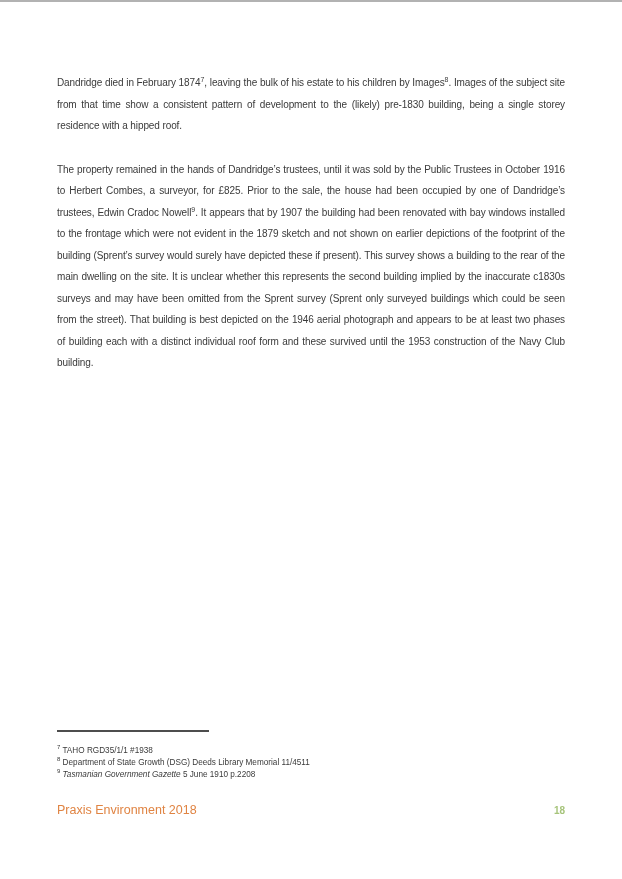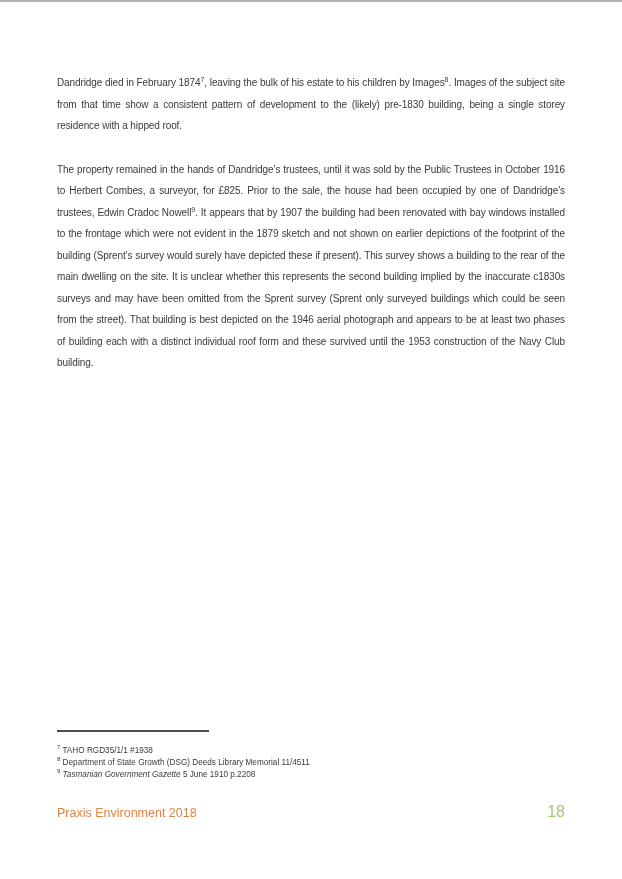--- a/index.html
+++ b/index.html
@@ -77,22 +77,23 @@
     display: flex;
     justify-content: space-between;
     align-items: baseline;
     margin-top: 24px;
   }
   .brand {
     font-size: 12.5px;
     color: #e08443;
   }
   .page-num {
-    font-size: 16px;
+    font-size: 10px;
     color: #a6c47a;
+    font-weight: bold;
   }
 </style>
 </head>
 <body>
 
 <div class="page">
 
   <div class="body-text">
     <p class="para"><span>Dandridge died in February 1874</span><sup class="fn-ref">7</sup><span>, leaving the bulk of his estate to his children by Images</span><sup class="fn-ref">8</sup><span>.  Images of the subject site from that time show a consistent pattern of development to the (likely) pre-1830 building, being a single storey residence with a hipped roof.</span></p>
 

